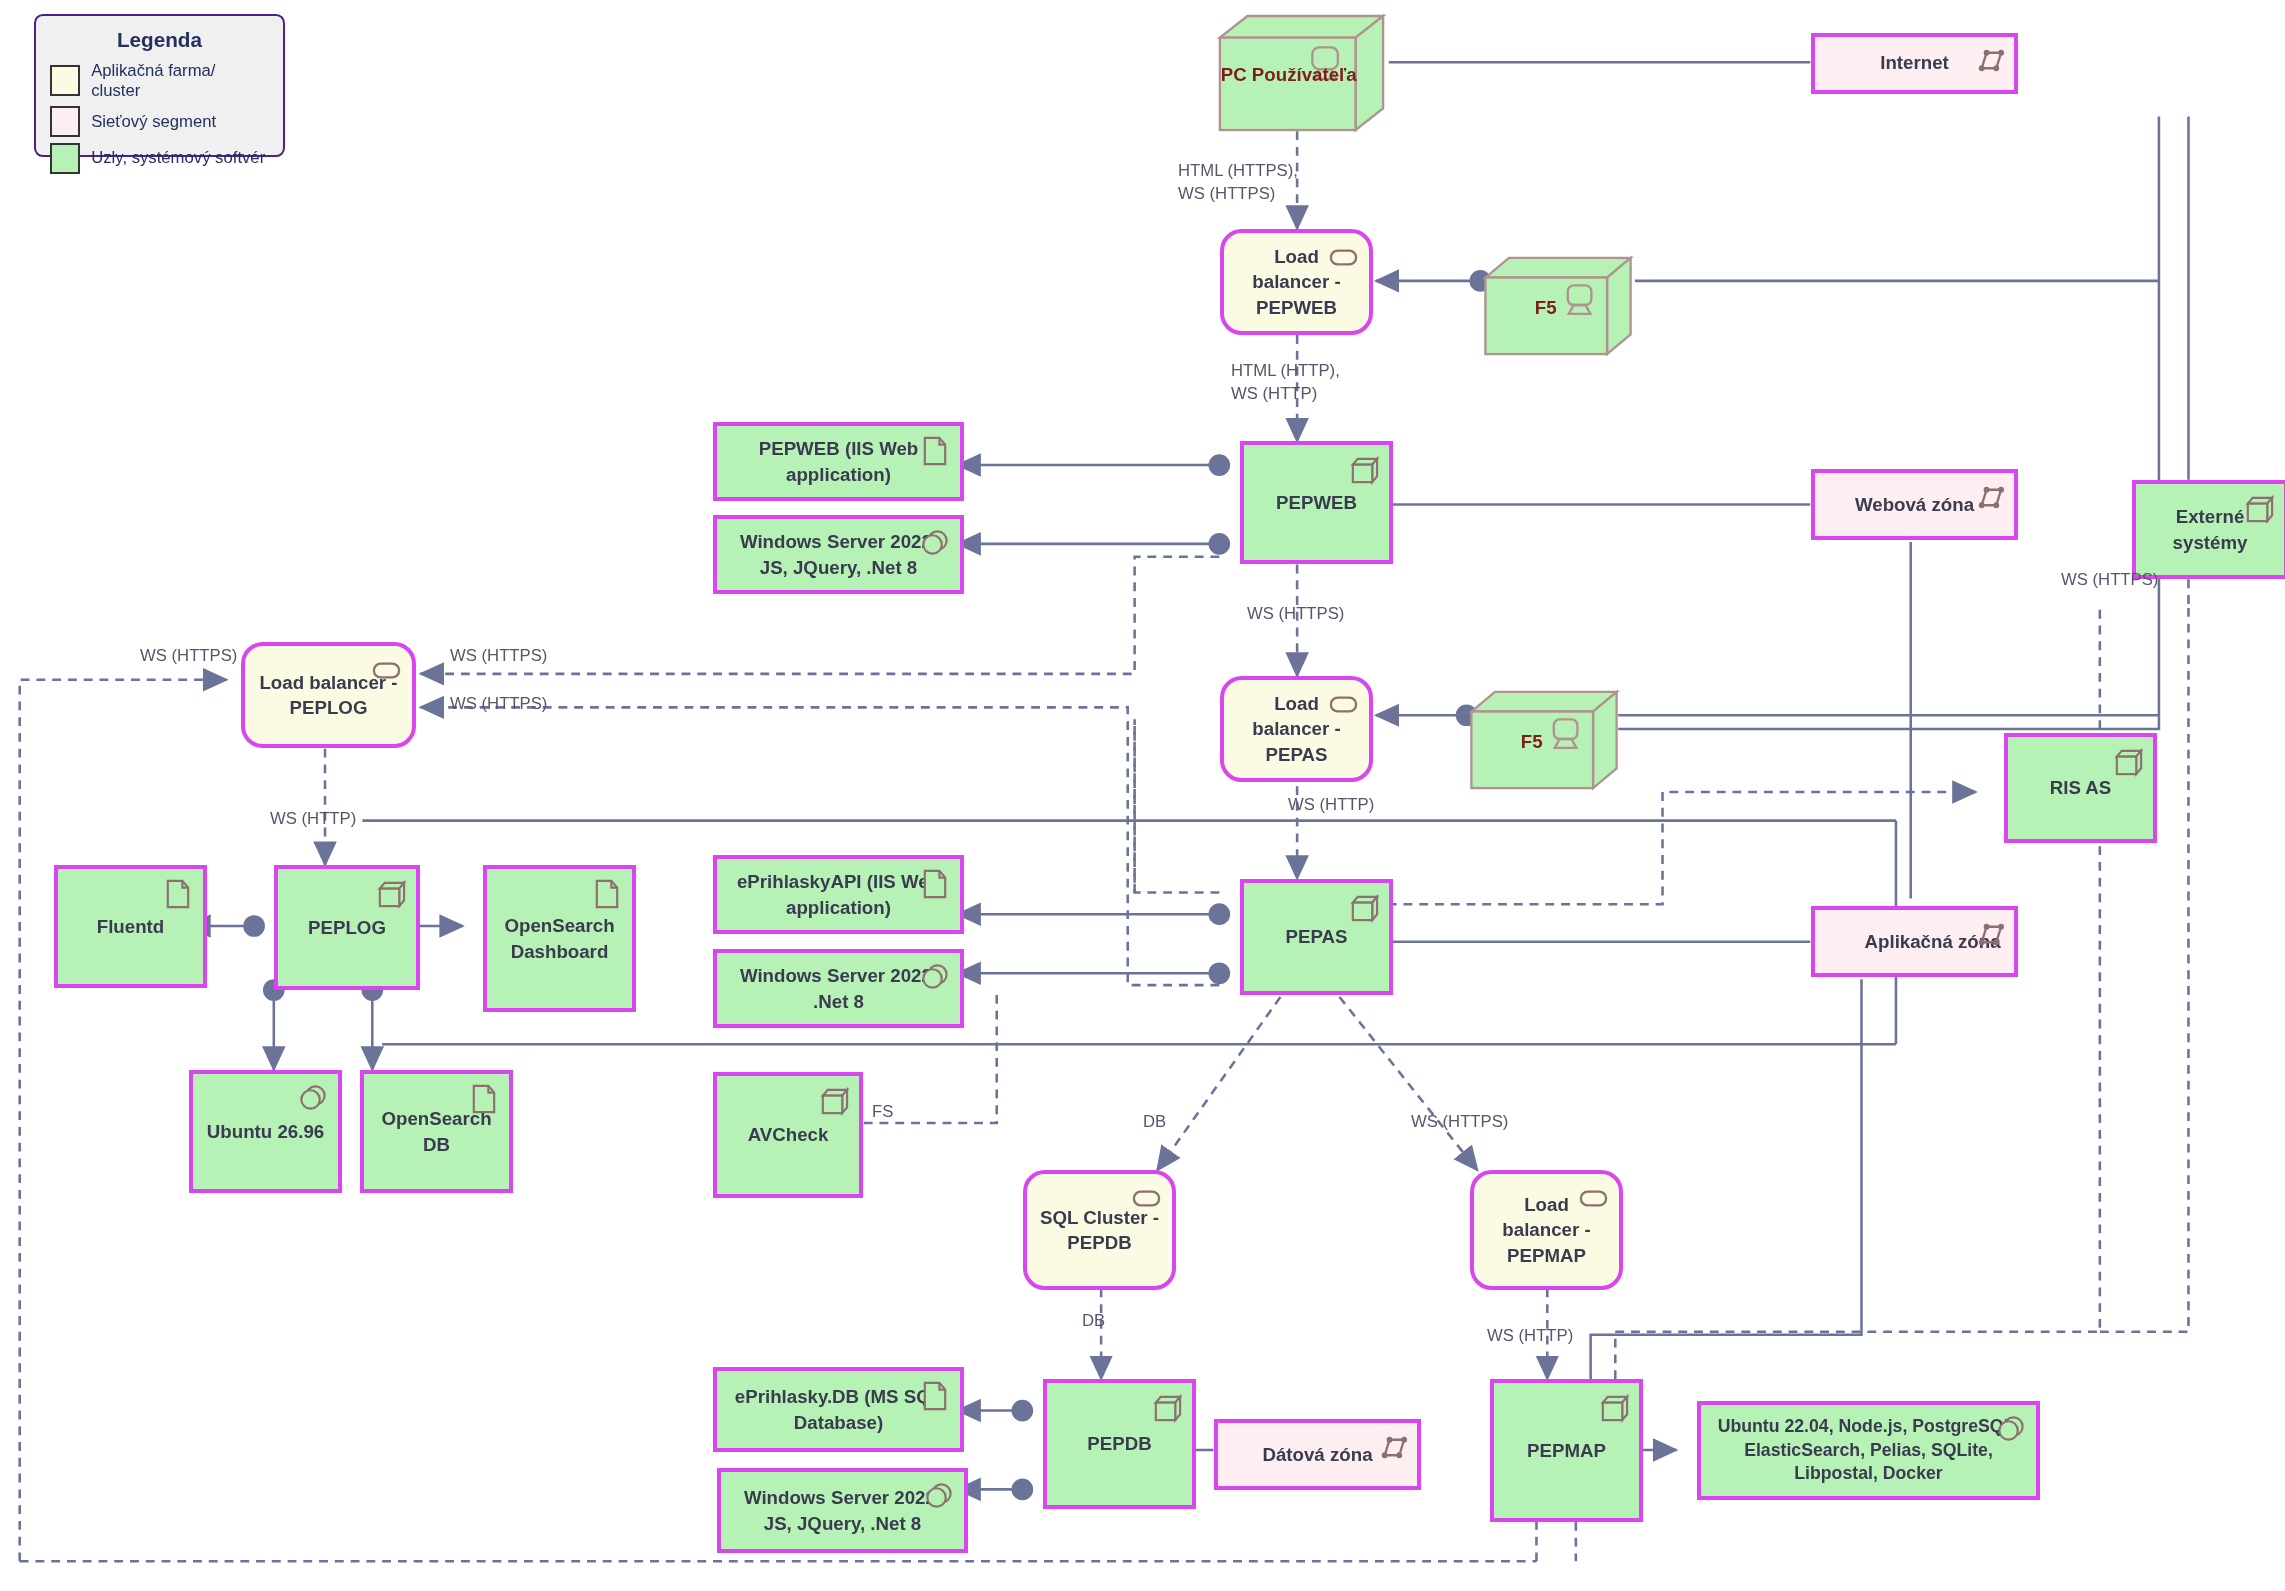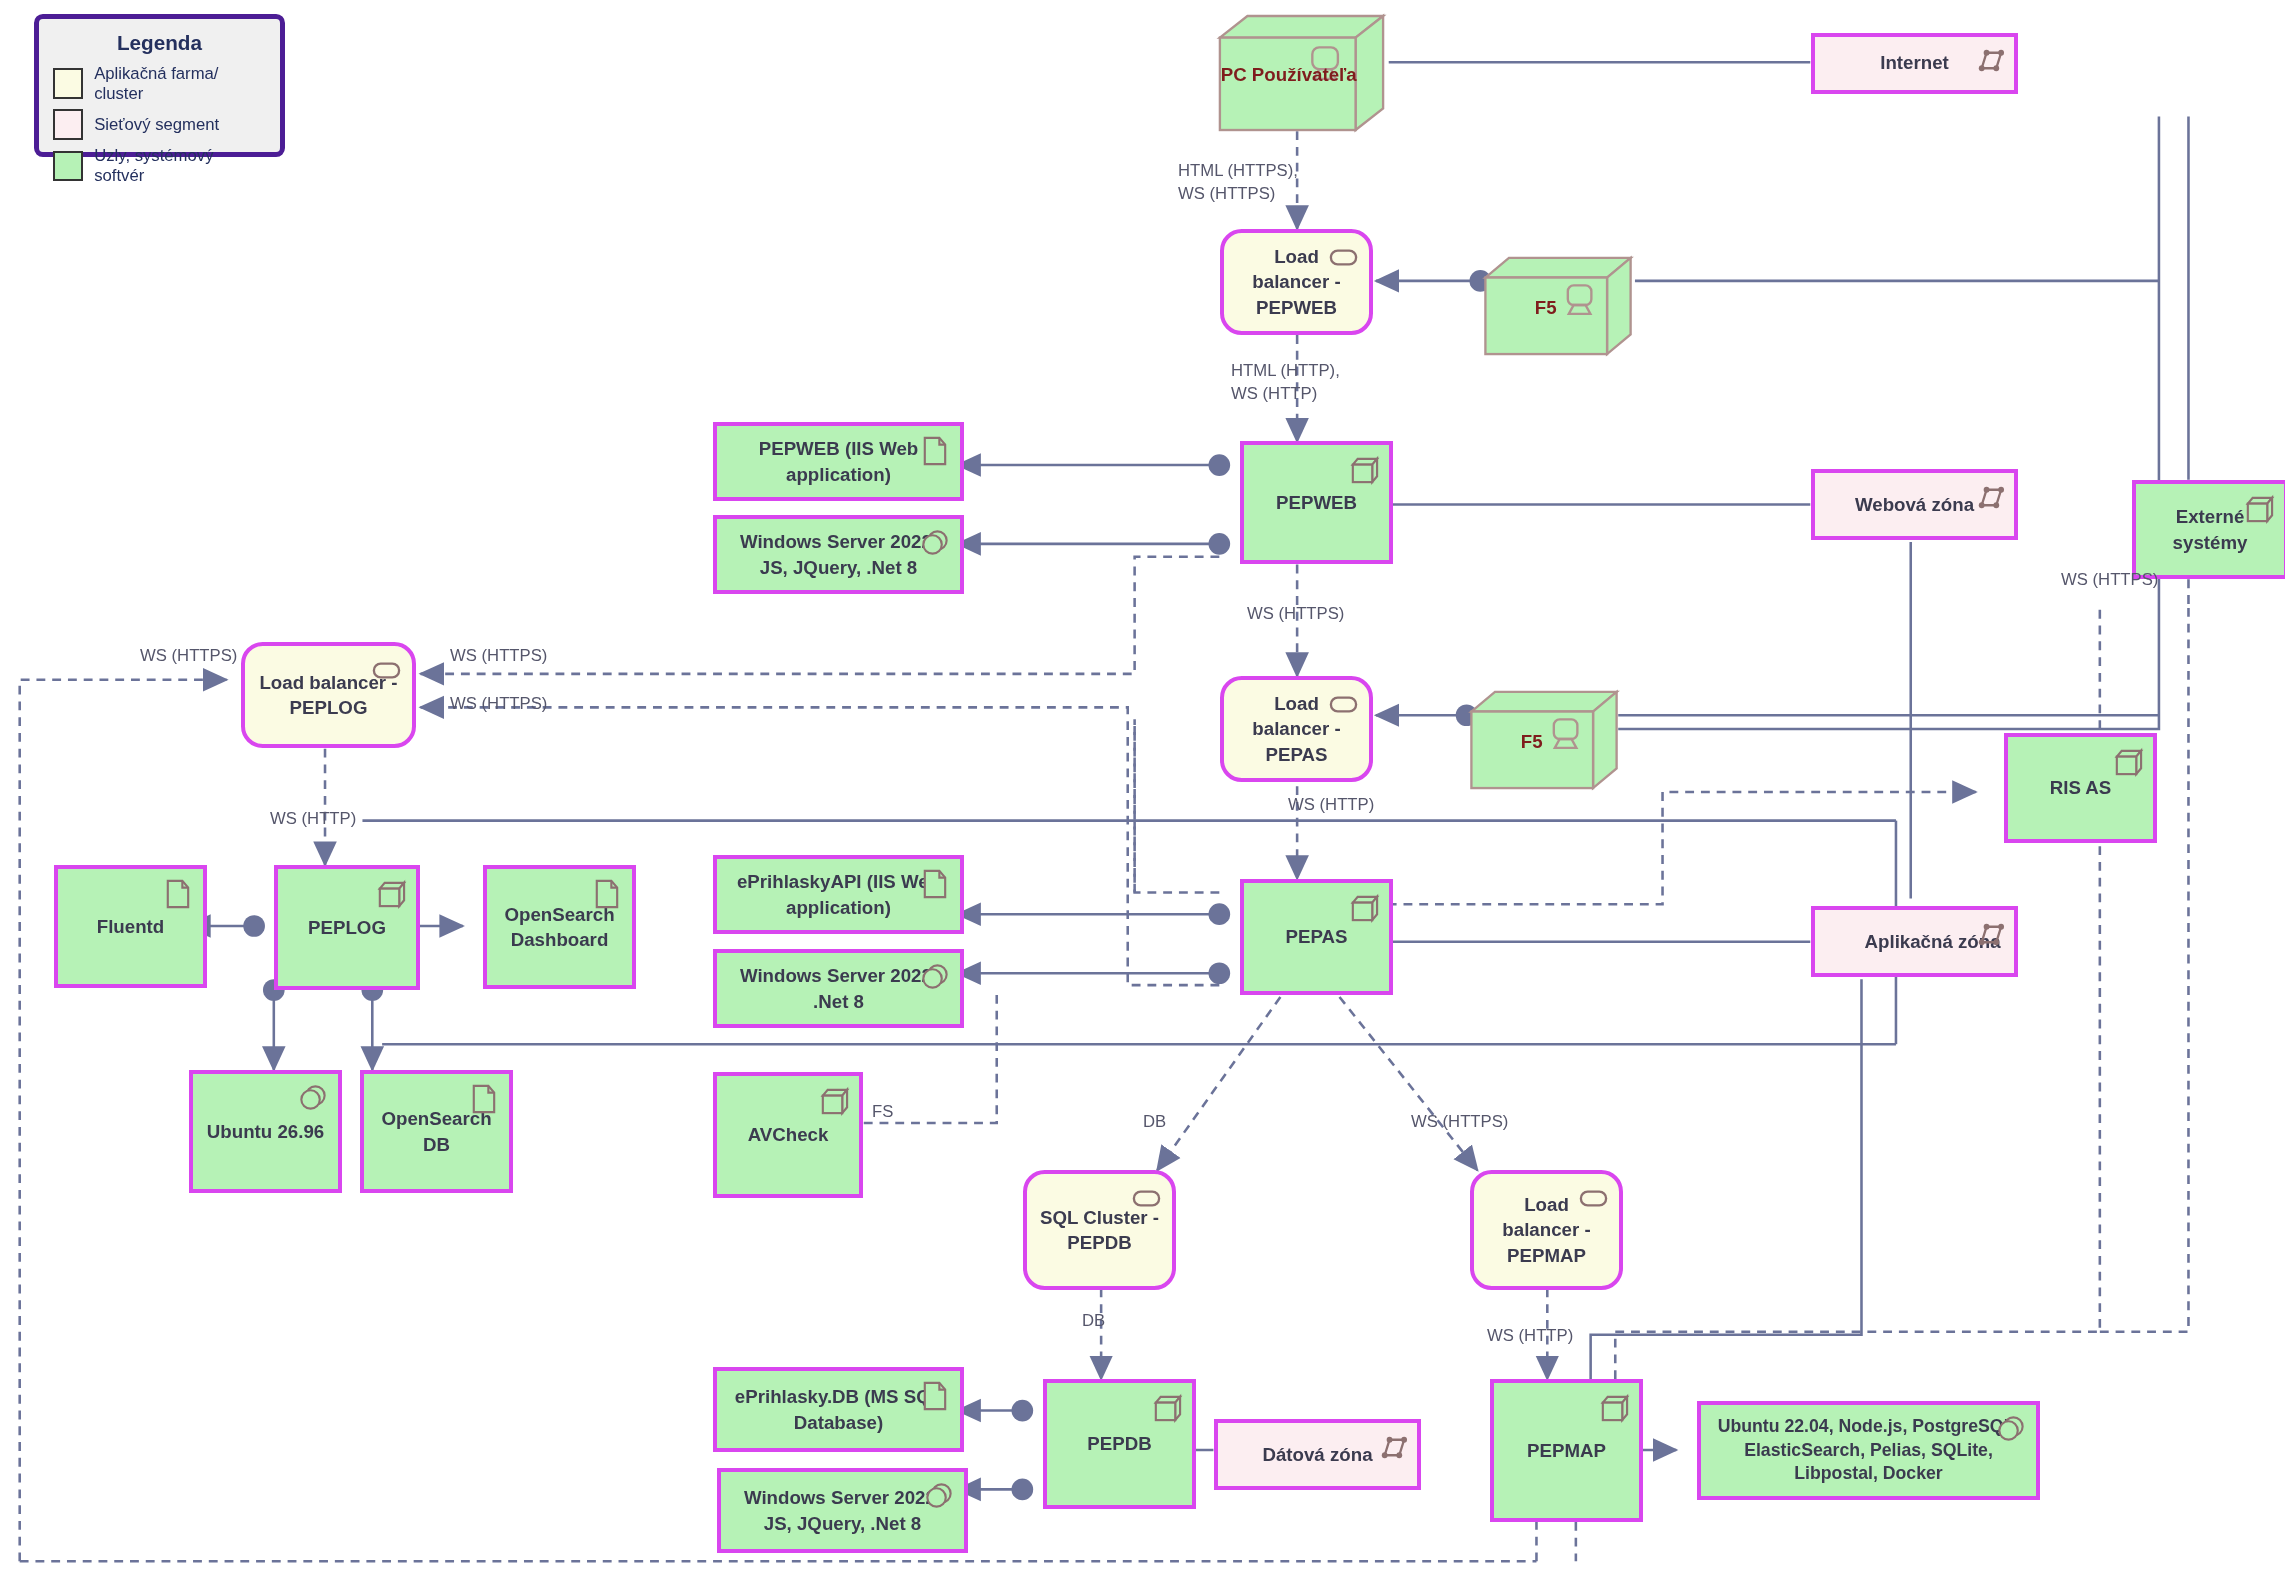--- a/index.html
+++ b/index.html
@@ -25,21 +25,21 @@
   .device{position:absolute;}
   .device svg{display:block;overflow:visible;}
   .device .dlbl{position:absolute;left:0;right:25.6px;top:52%;transform:translateY(-50%);
                 text-align:center;color:#7f1d1d;font-weight:bold;font-size:18.7px;}
 
   
   .elbl{position:absolute;color:#55566b;font-size:16.7px;line-height:1.35;white-space:pre;font-weight:normal;}
 
   
   #legend{position:absolute;left:34px;top:13.8px;width:251px;height:143px;
-          background:#f0f0f0;border:5px solid #4c1d95;border-radius:8.9px;
+          background:#f0f0f0;border:2px solid #4c1d95;border-radius:8.9px;
           box-sizing:border-box;padding:9.9px 13.8px;}
   #legend .ltitle{text-align:center;font-weight:bold;font-size:20.7px;color:#24305e;margin:2px 0 8.9px;}
   #legend .lrow{display:flex;align-items:center;margin:3.9px 0 5.9px;}
   #legend .sw{width:26.6px;height:26.6px;border:2px solid #333;margin-right:10.8px;flex:none;}
   #legend .ltxt{font-size:16.7px;color:#24305e;}
 </style>
 </head>
 <body>
 
 <div id="canvas">
@@ -453,21 +453,21 @@
   <div class="node n-green" style="left:34px;top:865px;width:153px;height:123px;">
     <span class="ico">
         <svg viewBox="0 0 34 34">
           <path d="M7,4 H22 L28,11 V31 H7 Z" fill="#b6f2b6" stroke="#8c7070" stroke-width="2.2"></path>
           <path d="M22,4 V11 H28" fill="none" stroke="#8c7070" stroke-width="2.2"></path>
         </svg>
       </span>
     <span class="lbl">Fluentd</span>
   </div>
 
-  <div class="node n-green" style="left:463px;top:865px;width:153px;height:124px;">
+  <div class="node n-green" style="left:463px;top:865px;width:153px;height:147px;">
     <span class="ico">
         <svg viewBox="0 0 34 34">
           <path d="M7,4 H22 L28,11 V31 H7 Z" fill="#b6f2b6" stroke="#8c7070" stroke-width="2.2"></path>
           <path d="M22,4 V11 H28" fill="none" stroke="#8c7070" stroke-width="2.2"></path>
         </svg>
       </span>
     <span class="lbl">OpenSearch Dashboard</span>
   </div>
 
   <div class="node n-green" style="left:169px;top:1070px;width:153px;height:123px;">

